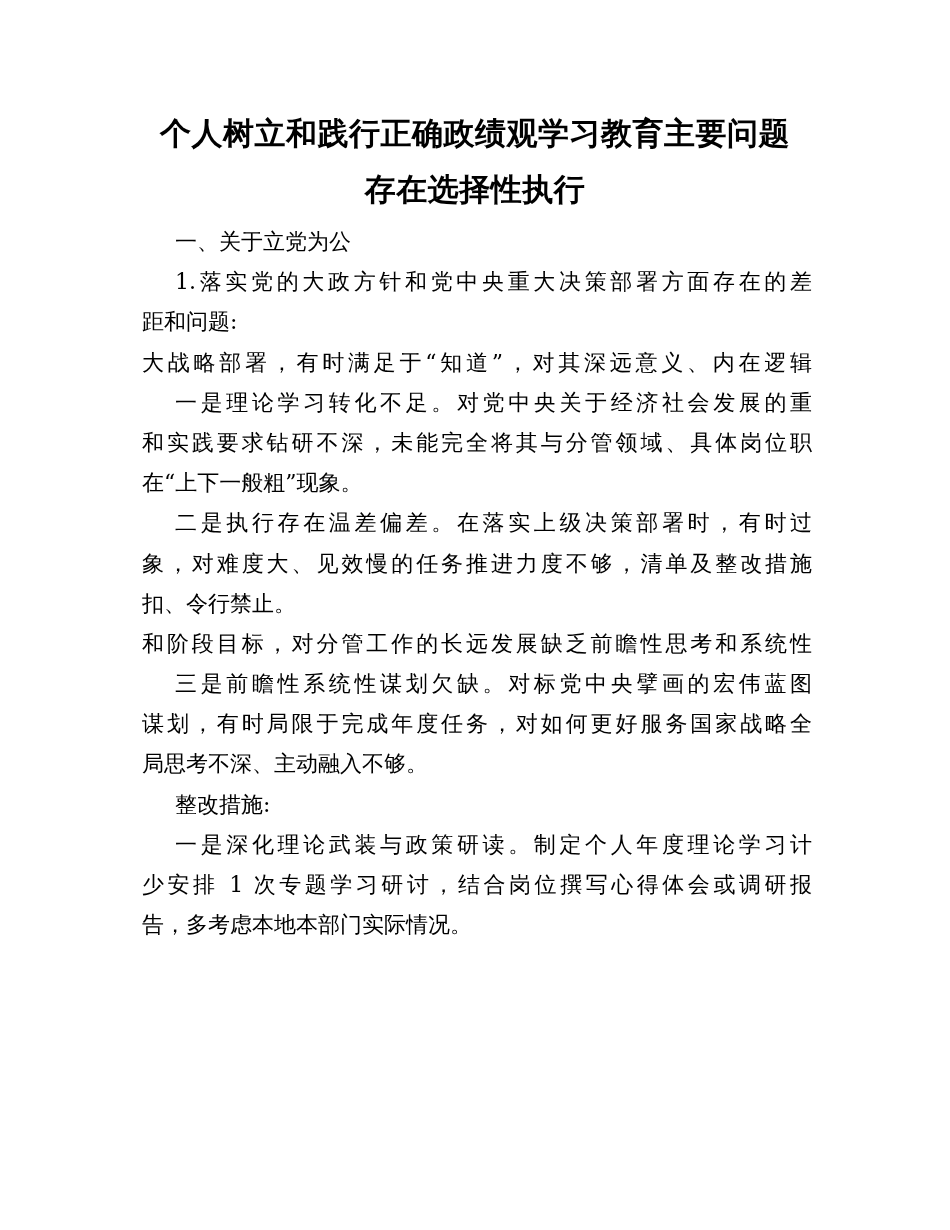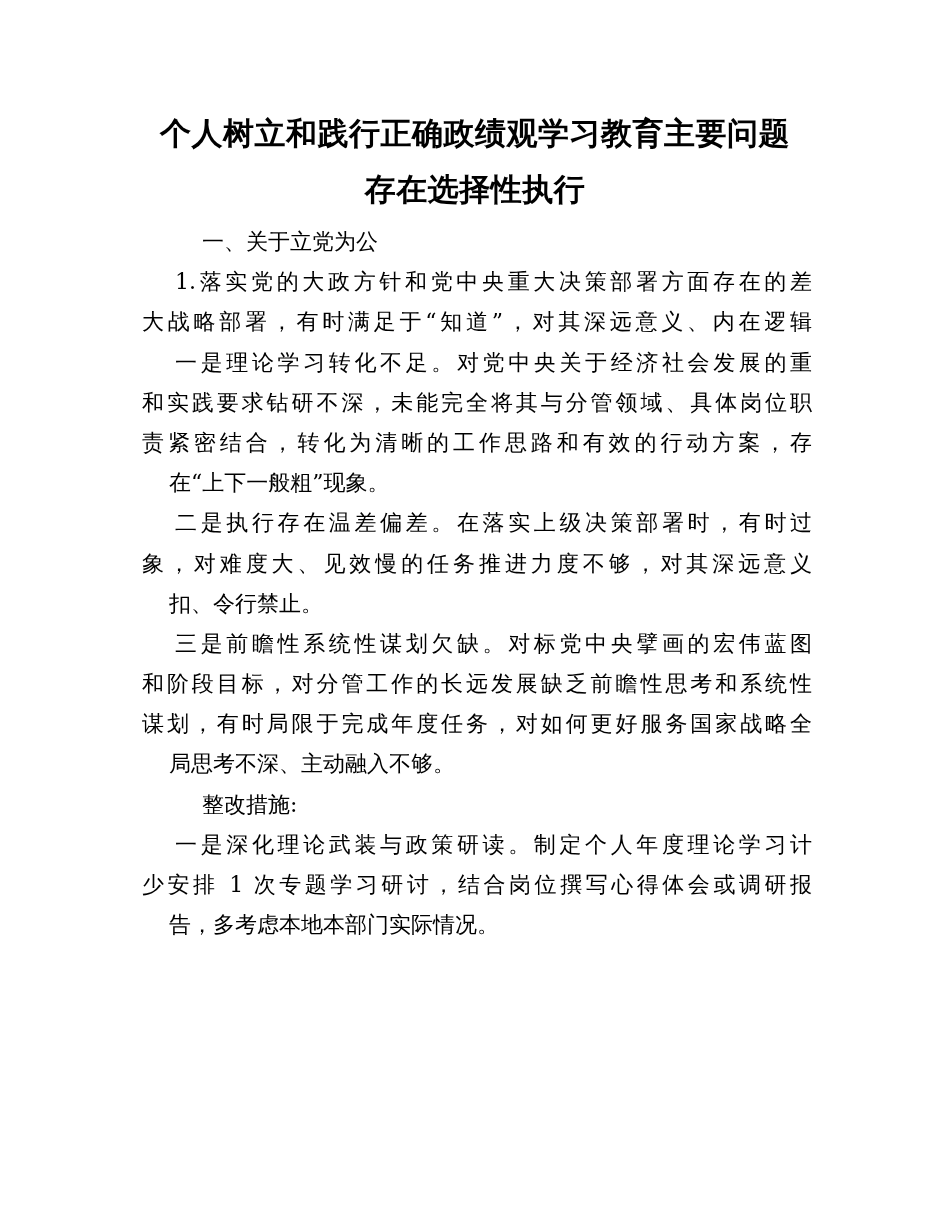--- a/index.html
+++ b/index.html
@@ -45,55 +45,55 @@
       line-height: 40.2px;
     }
     .line {
       display: block;
       white-space: nowrap;
       height: 40.2px;
       text-align: justify;
       text-align-last: justify;
     }
     .line.indent { padding-left: 33px; }
-    .line.last { text-align-last: left; margin-left: 27px; }
+    .line.last { text-align-last: left; }
   </style>
 </head>
 <body>
 
 <div class="page">
 
   <div class="title l1">个人树立和践行正确政绩观学习教育主要问题</div>
   <div class="title l2">存在选择性执行</div>
 
   <div class="body-text">
 
     <span class="line indent last">一、关于立党为公</span>
 
     <div>
       <span class="line indent">1.落实党的大政方针和党中央重大决策部署方面存在的差</span>
+      <span class="line last">距和问题:</span>
     </div>
 
     <div>
       <span class="line">大战略部署，有时满足于“知道”，对其深远意义、内在逻辑</span>
       <span class="line indent">一是理论学习转化不足。对党中央关于经济社会发展的重</span>
       <span class="line">和实践要求钻研不深，未能完全将其与分管领域、具体岗位职</span>
-      <span class="line">责紧密结合，转化为清晰的工作思路和有效的行动方案，存</span>
       <span class="line last">在“上下一般粗”现象。</span>
     </div>
 
     <div>
       <span class="line indent">二是执行存在温差偏差。在落实上级决策部署时，有时过</span>
-      <span class="line">象，对难度大、见效慢的任务推进力度不够，对其深远意义</span>
+      <span class="line">象，对难度大、见效慢的任务推进力度不够，清单及整改措施</span>
       <span class="line last">扣、令行禁止。</span>
     </div>
 
     <div>
+      <span class="line">和阶段目标，对分管工作的长远发展缺乏前瞻性思考和系统性</span>
       <span class="line indent">三是前瞻性系统性谋划欠缺。对标党中央擘画的宏伟蓝图</span>
-      <span class="line">和阶段目标，对分管工作的长远发展缺乏前瞻性思考和系统性</span>
       <span class="line">谋划，有时局限于完成年度任务，对如何更好服务国家战略全</span>
       <span class="line last">局思考不深、主动融入不够。</span>
     </div>
 
     <span class="line indent last">整改措施:</span>
 
     <div>
       <span class="line indent">一是深化理论武装与政策研读。制定个人年度理论学习计</span>
       <span class="line">少安排 1 次专题学习研讨，结合岗位撰写心得体会或调研报</span>
       <span class="line last">告，多考虑本地本部门实际情况。</span>

